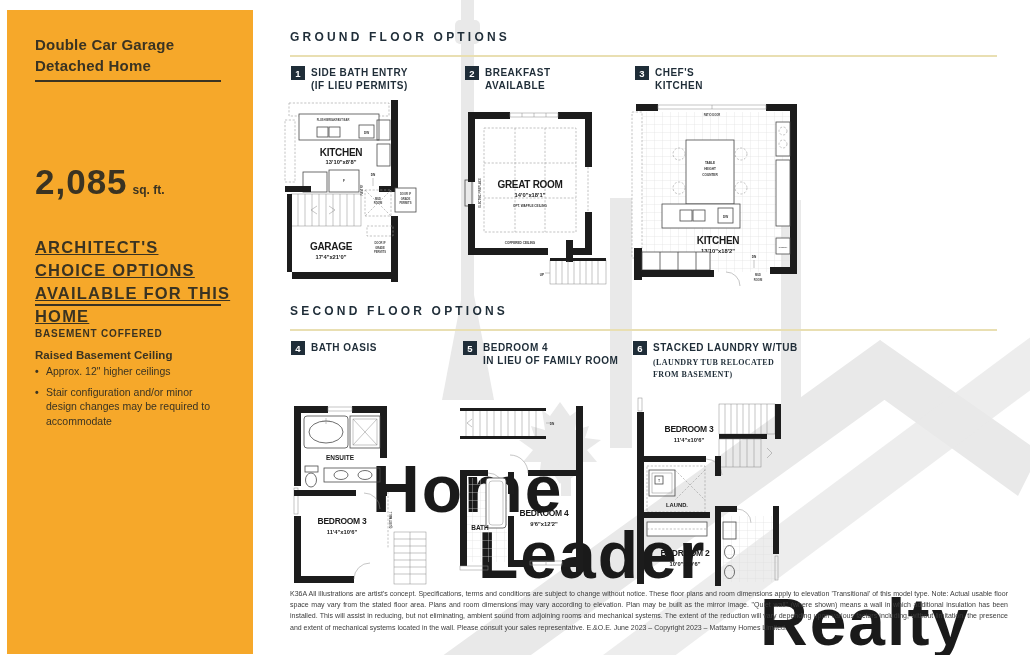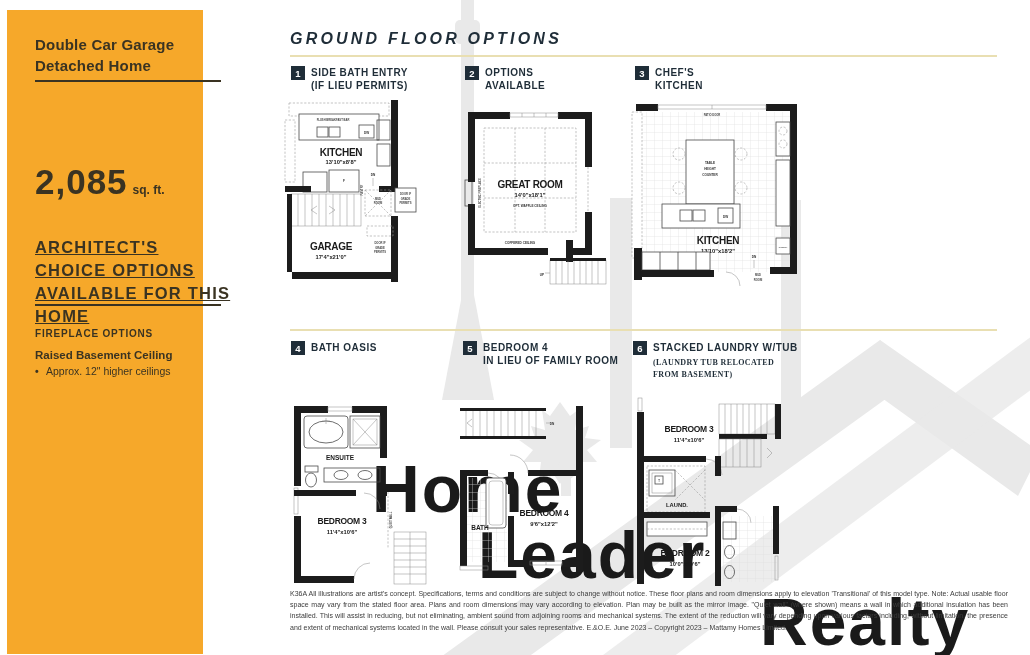--- a/index.html
+++ b/index.html
@@ -1,38 +1,38 @@
 <!DOCTYPE html>
 <html><head>
 <meta charset="utf-8">
 <style>
   html,body{margin:0;padding:0;background:#fff;}
   .page{position:relative;width:1030px;height:655px;background:#fff;overflow:hidden;
         font-family:"Liberation Sans",sans-serif;color:#1f2d38;}
   
   .wm{position:absolute;inset:0;z-index:0;}
   
-  .sidebar{position:absolute;left:7px;top:10px;width:196px;height:644px;background:#F6A82A;z-index:2;}
+  .sidebar{position:absolute;left:7px;top:10px;width:246px;height:644px;background:#F6A82A;z-index:2;}
   .sidebar *{color:#3a3322;}
   .sb-abs{position:absolute;left:28px;}
   .s-type{top:24px;font-size:15px;font-weight:bold;line-height:1.4;letter-spacing:.2px;width:190px;}
   .s-rule{position:absolute;left:28px;width:186px;height:2px;background:#3a3322;}
   .s-name{top:82px;font-size:27px;font-weight:bold;letter-spacing:3px;line-height:1.25;}
   .s-sqft{top:152px;}
   .s-sqft .num{font-size:35px;font-weight:bold;letter-spacing:1px;}
   .s-sqft .unit{font-size:12px;font-weight:bold;margin-left:5px;}
   .s-arch{top:226px;font-size:16.5px;font-weight:bold;letter-spacing:1.2px;line-height:1.4;width:196px;text-decoration:underline;}
   .s-base-title{top:318px;font-size:10px;font-weight:bold;letter-spacing:.8px;}
   .s-base-sub{top:339px;font-size:11.5px;font-weight:bold;}
   .s-bullets{top:354px;width:190px;margin:0;padding:0;list-style:none;font-size:10.5px;line-height:1.35;}
   .s-bullets li{position:relative;padding-left:11px;margin-bottom:7px;font-weight:500;}
   .s-bullets li::before{content:"•";position:absolute;left:0;top:0;font-weight:bold;}
   
   .abs{position:absolute;z-index:1;}
-  .sec-title{font-size:16px;font-weight:bold;letter-spacing:3.2px;color:#1f2d38;font-style:italic;}
+  .sec-title{font-size:12px;font-weight:bold;letter-spacing:3.2px;color:#1f2d38;}
   .sec-rule{height:1.5px;background:#e9dfb2;}
   .option{display:flex;gap:6px;align-items:flex-start;}
   .badge{width:14px;height:14px;background:#1f2d38;color:#fff;font-size:9.5px;font-weight:bold;
          display:flex;align-items:center;justify-content:center;flex:none;}
   .opt-label{font-size:10px;font-weight:bold;letter-spacing:.5px;line-height:1.3;color:#1f2d38;}
   .opt-sub{font-size:8px;font-weight:bold;letter-spacing:.4px;line-height:1.45;color:#1f2d38;margin-top:3px;font-family:Liberation Serif, serif;}
   
   svg .w{fill:#1c1c1c;}
   svg .ln{stroke:#4a4a4a;stroke-width:.8;fill:none;}
   svg .fw{stroke:#4a4a4a;stroke-width:.8;fill:#fff;}
@@ -75,41 +75,42 @@
   </svg>
 
   <div class="sidebar">
     <div class="sb-abs s-type">Double Car Garage Detached Home</div>
     <div class="s-rule" style="top:70px;"></div>
     <div class="sb-abs s-sqft">
       <span class="num">2,085</span><span class="unit">sq. ft.</span>
     </div>
     <div class="sb-abs s-arch">ARCHITECT'S CHOICE OPTIONS AVAILABLE FOR THIS HOME</div>
     <div class="s-rule" style="top:294px;"></div>
-    <div class="sb-abs s-base-title">FIREPLACE OPTIONS</div>
+    <div class="sb-abs s-base-title">BASEMENT COFFERED</div>
     <div class="sb-abs s-base-sub">Raised Basement Ceiling</div>
     <ul class="sb-abs s-bullets">
       <li>Approx. 12" higher ceilings</li>
+      <li>Stair configuration and/or minor design changes may be required to accommodate</li>
     </ul>
   </div>
 
   <div class="abs sec-title" style="left:290px;top:30px;">GROUND FLOOR OPTIONS</div>
   <div class="abs sec-rule" style="left:290px;top:55px;width:707px;"></div>
 
   <div class="abs option" style="left:291px;top:66px;">
     <div class="badge">1</div>
     <div class="opt-label">
       <div>SIDE BATH ENTRY</div>
       <div>(IF LIEU PERMITS)</div>
     </div>
   </div>
   <div class="abs option" style="left:465px;top:66px;">
     <div class="badge">2</div>
     <div class="opt-label">
-      <div>OPTIONS</div>
+      <div>BREAKFAST</div>
       <div>AVAILABLE</div>
     </div>
   </div>
   <div class="abs option" style="left:635px;top:66px;">
     <div class="badge">3</div>
     <div class="opt-label">
       <div>CHEF'S</div>
       <div>KITCHEN</div>
     </div>
   </div>
@@ -255,20 +256,21 @@
     <rect class="fw" x="146" y="138" width="14" height="16"></rect>
     <text class="tiny2" x="153" y="147.5" style="font-size:2.2px;">PANTRY</text>
     <text class="tiny" x="124" y="158">DN</text>
     <line class="thin" x1="124" y1="160" x2="124" y2="168"></line>
     <text class="tiny2" x="128" y="176">MUD</text>
     <text class="tiny2" x="128" y="180.5">ROOM</text>
     <path class="thin" d="M96 172 A14 14 0 0 1 110 186"></path>
     <rect class="w" x="140" y="167" width="27" height="7"></rect>
   </svg>
 
+  <div class="abs sec-title" style="left:290px;top:304px;">SECOND FLOOR OPTIONS</div>
   <div class="abs sec-rule" style="left:290px;top:329px;width:707px;"></div>
 
   <div class="abs option" style="left:291px;top:341px;">
     <div class="badge">4</div>
     <div class="opt-label">
       <div>BATH OASIS</div>
     </div>
   </div>
   <div class="abs option" style="left:463px;top:341px;">
     <div class="badge">5</div>

